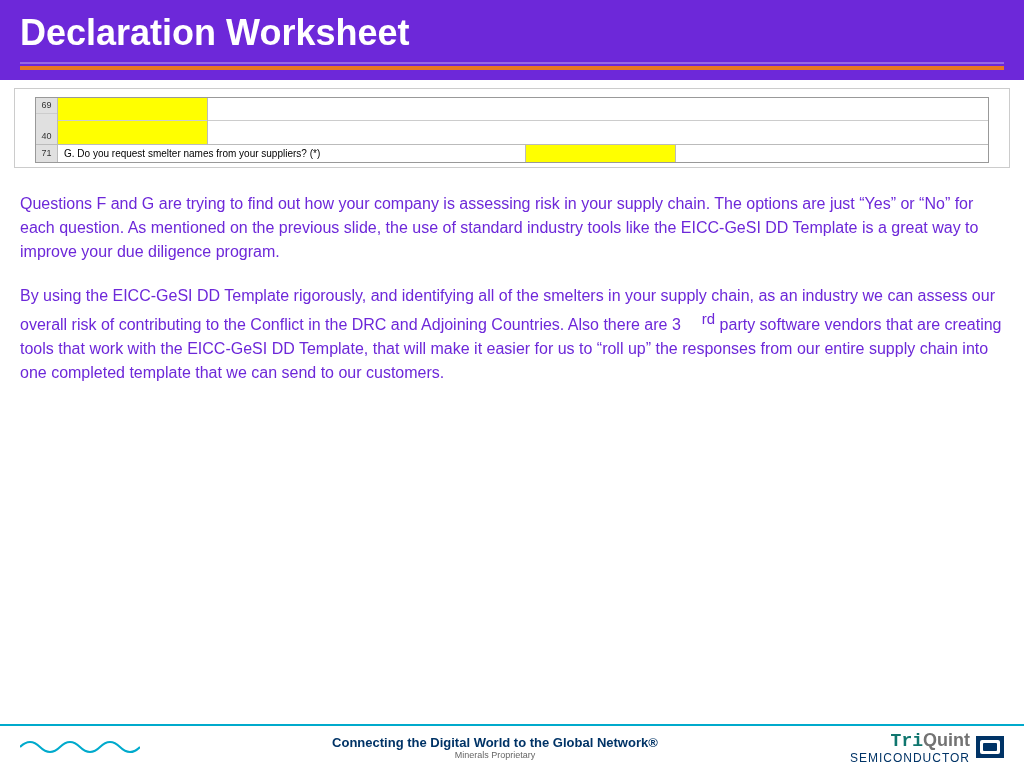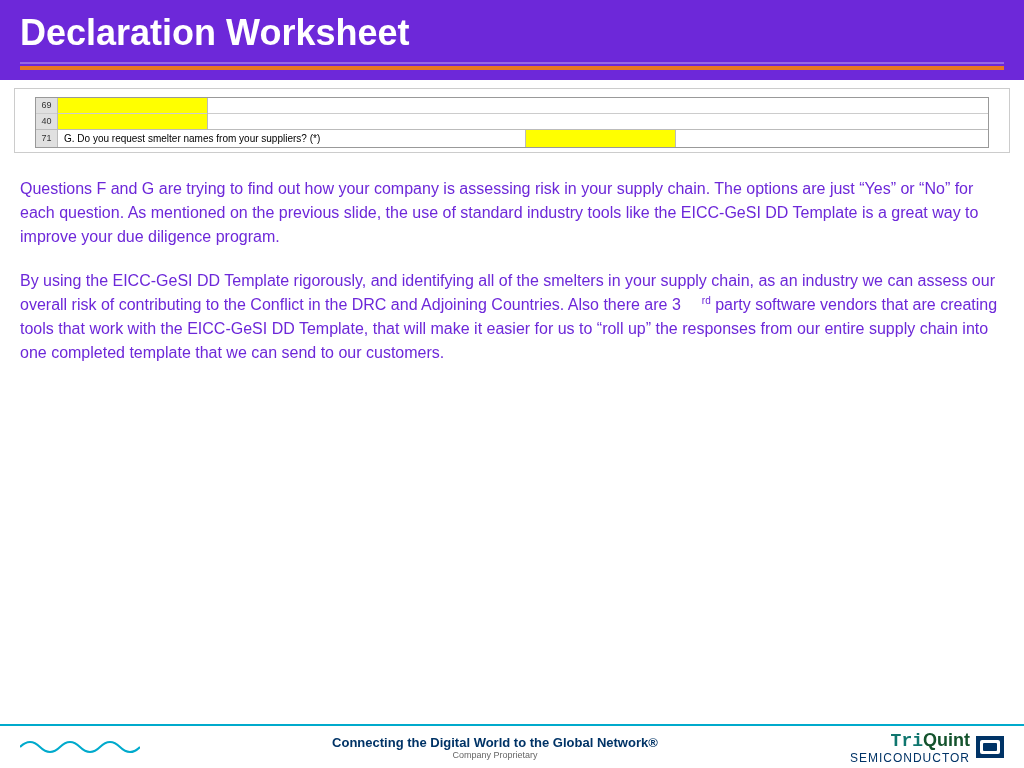--- a/index.html
+++ b/index.html
@@ -66,21 +66,21 @@
     .row-num-col {
       width: 22px;
       background: #e0e0e0;
       border-right: 1px solid #bbb;
       display: flex;
       flex-direction: column;
       justify-content: center;
       align-items: center;
       font-size: 9px;
       color: #333;
-      gap: 0;
+      gap: 15px;
     }
     .row-num-cell {
       width: 100%;
       text-align: center;
       padding: 2px 0;
       border-bottom: 1px solid #ccc;
       line-height: 1.2;
     }
     .row-num-cell:last-child { border-bottom: none; }
     .question-col {
@@ -127,21 +127,21 @@
     .content {
       padding: 16px 20px 10px 20px;
     }
     .paragraph {
       font-size: 16px;
       color: #6d28d9;
       line-height: 1.5;
       margin-bottom: 20px;
     }
     sup {
-      font-size: 10px;
+      font-size: 15px;
       vertical-align: super;
       padding-left: 21px;
     }
 
     
     .footer {
       position: absolute;
       bottom: 0;
       left: 0;
       right: 0;
@@ -249,27 +249,27 @@
 </div>
 
 <div class="footer">
   <div class="footer-wave">
     <svg viewBox="0 0 120 36" width="120" height="36">
       <path d="M0,18 Q10,8 20,18 Q30,28 40,18 Q50,8 60,18 Q70,28 80,18 Q90,8 100,18 Q110,28 120,18" stroke="#00aacc" stroke-width="2" fill="none"></path>
     </svg>
   </div>
   <div class="footer-center">
     <div class="footer-tagline">Connecting the Digital World to the Global Network®</div>
-    <div class="footer-sub">Company Proprietary</div>
+    <div class="footer-sub">Minerals Proprietary</div>
   </div>
   <div class="footer-logo">
     <div class="logo-row">
       <div>
         <div style="font-size:18px;font-weight:bold;">
-          <span class="tri" style="color:#0f766e;font-family:Liberation Mono, monospace;">Tri</span><span class="quint" style="color:#14532d;">Quint</span>
+          <span class="tri" style="color:#0f766e;font-family:Liberation Mono, monospace;">Tri</span><span class="quint" style="color:#737373;">Quint</span>
         </div>
         <div class="logo-semi">SEMICONDUCTOR</div>
       </div>
       <div class="logo-chip">
         <svg width="28" height="22" viewBox="0 0 28 22">
           <rect x="0" y="0" width="28" height="22" fill="#003366"></rect>
           <rect x="4" y="4" width="20" height="14" fill="#fff" rx="2"></rect>
           <rect x="7" y="7" width="14" height="8" fill="#003366" rx="1"></rect>
         </svg>
       </div>

